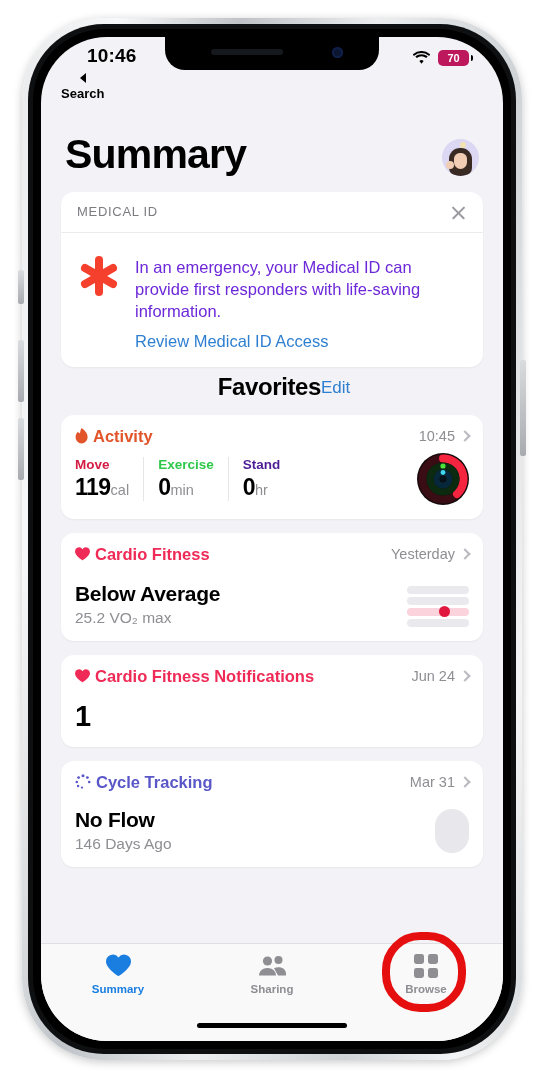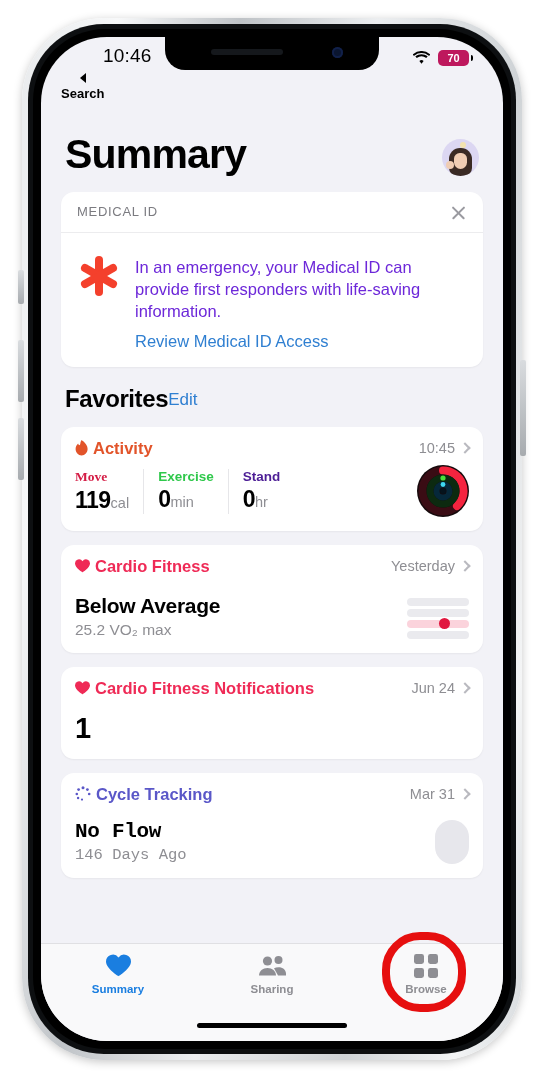--- a/index.html
+++ b/index.html
@@ -65,22 +65,22 @@
     position: absolute; right: 36px; top: 10px; width: 11px; height: 11px;
     border-radius: 50%; background: #0b1630;
     box-shadow: inset 0 0 0 2px #11204a;
   }
 
   
   .statusbar {
     position: absolute; top: 0; left: 0; right: 0; height: 44px; z-index: 30;
   }
   .clock {
-    position: absolute; left: 62px; top: 8px;
-    font-size: 19px; font-weight: normal; color: #000; letter-spacing: .2px;
+    position: absolute; left: 46px; top: 8px;
+    font-size: 19px; font-weight: bold; color: #000; letter-spacing: .2px;
   }
   .status-right {
     position: absolute; right: 34px; top: 13px;
     display: flex; align-items: center; gap: 7px;
   }
   .wifi-icon { width: 19px; height: 14px; display:block; }
   .battery {
     width: 31px; height: 16px; border-radius: 5px; background: #be185d;
     color: #fff; font-size: 11px; font-weight: bold;
     display: flex; align-items: center; justify-content: center;
@@ -158,22 +158,23 @@
 
   .medid-body { display:flex; padding: 13px 16px 16px 16px; gap: 14px; }
   .asterisk-icon { width: 44px; flex: 0 0 44px; padding-top: 8px; }
   .medid-text-col { flex: 1 1 auto; }
   .medid-title { font-size: 17.5px; font-weight: bold; color:#000; line-height: 1.25; }
   .medid-desc { font-size: 16.5px; color:#6d28d9; line-height: 1.33; margin-top: 11px; }
   .medid-link { font-size: 16.5px; color:#2f7fd1; margin-top: 9px; display:inline-block; }
 
   
   .fav-head {
-    display:flex; align-items:flex-end; justify-content:flex-start;
-    padding: 18px 4px 0 4px;
+    display:flex; align-items:flex-end; justify-content:center;
+    padding: 6px 4px 0 4px;
+    margin-left: 24px;
   }
   .fav-title { font-size: 24px; font-weight: bold; color:#000; letter-spacing:-.4px; }
   .fav-edit { font-size: 17px; color:#2f7fd1; padding-bottom: 3px; }
 
   
   .metric-card { padding: 12px 14px 14px 14px; position: relative; }
   .metric-top { display:flex; align-items:center; justify-content:space-between; }
   .metric-name { display:flex; align-items:center; gap:5px; font-size:16.5px; font-weight:bold; }
   .metric-right { display:flex; align-items:center; gap:6px; }
   .metric-time { font-size:14.5px; color:#8e8e93; }
@@ -202,21 +203,21 @@
   .cf-bar.active { background:#fbd3dc; position: relative; }
   .cf-bar.active:after {
     content:""; position:absolute; left: 32px; top:-2px;
     width: 11px; height: 11px; border-radius:50%; background:#e1173f;
   }
 
   
   .notif-value { font-size: 29px; font-weight: bold; color:#000; margin-top: 14px; letter-spacing:-1px; }
 
   
-  .cycle-body { display:flex; align-items:flex-end; justify-content:space-between; margin-top: 16px; font-family: Liberation Mono, monospace; }
+  .cycle-body { display:flex; align-items:flex-end; justify-content:space-between; margin-top: 16px; }
   .cycle-main { font-size: 21px; font-weight: bold; color:#000; letter-spacing:-.3px; }
   .cycle-sub { font-size: 15.5px; color:#8e8e93; margin-top: 3px; }
   .cycle-blob { width: 34px; height: 44px; border-radius: 17px; background:#e7e7ec; }
 
   .fade-bottom{
     position:absolute; left:0; right:0; bottom:0; height: 22px;
     background: linear-gradient(180deg, rgba(242,242,247,0), rgba(242,242,247,1));
     pointer-events:none;
   }
 
@@ -334,21 +335,21 @@
             <span>Activity</span>
           </div>
           <div class="metric-right">
             <span class="metric-time">10:45</span>
             <span class="chev"></span>
           </div>
         </div>
         <div class="activity-body">
           <div class="ring-cols">
             <div class="ring-col">
-              <div class="lbl" style="color:#d41c45;font-family:Liberation Serif, serif;">Move</div>
+              <div class="lbl" style="color:#d41c45;">Move</div>
               <div class="valrow">
                 <span class="val">119</span>
                 <span class="unit">cal</span>
               </div>
             </div>
             <div class="ring-col">
               <div class="lbl" style="color:#2fc84b;">Exercise</div>
               <div class="valrow">
                 <span class="val">0</span>
                 <span class="unit">min</span>

